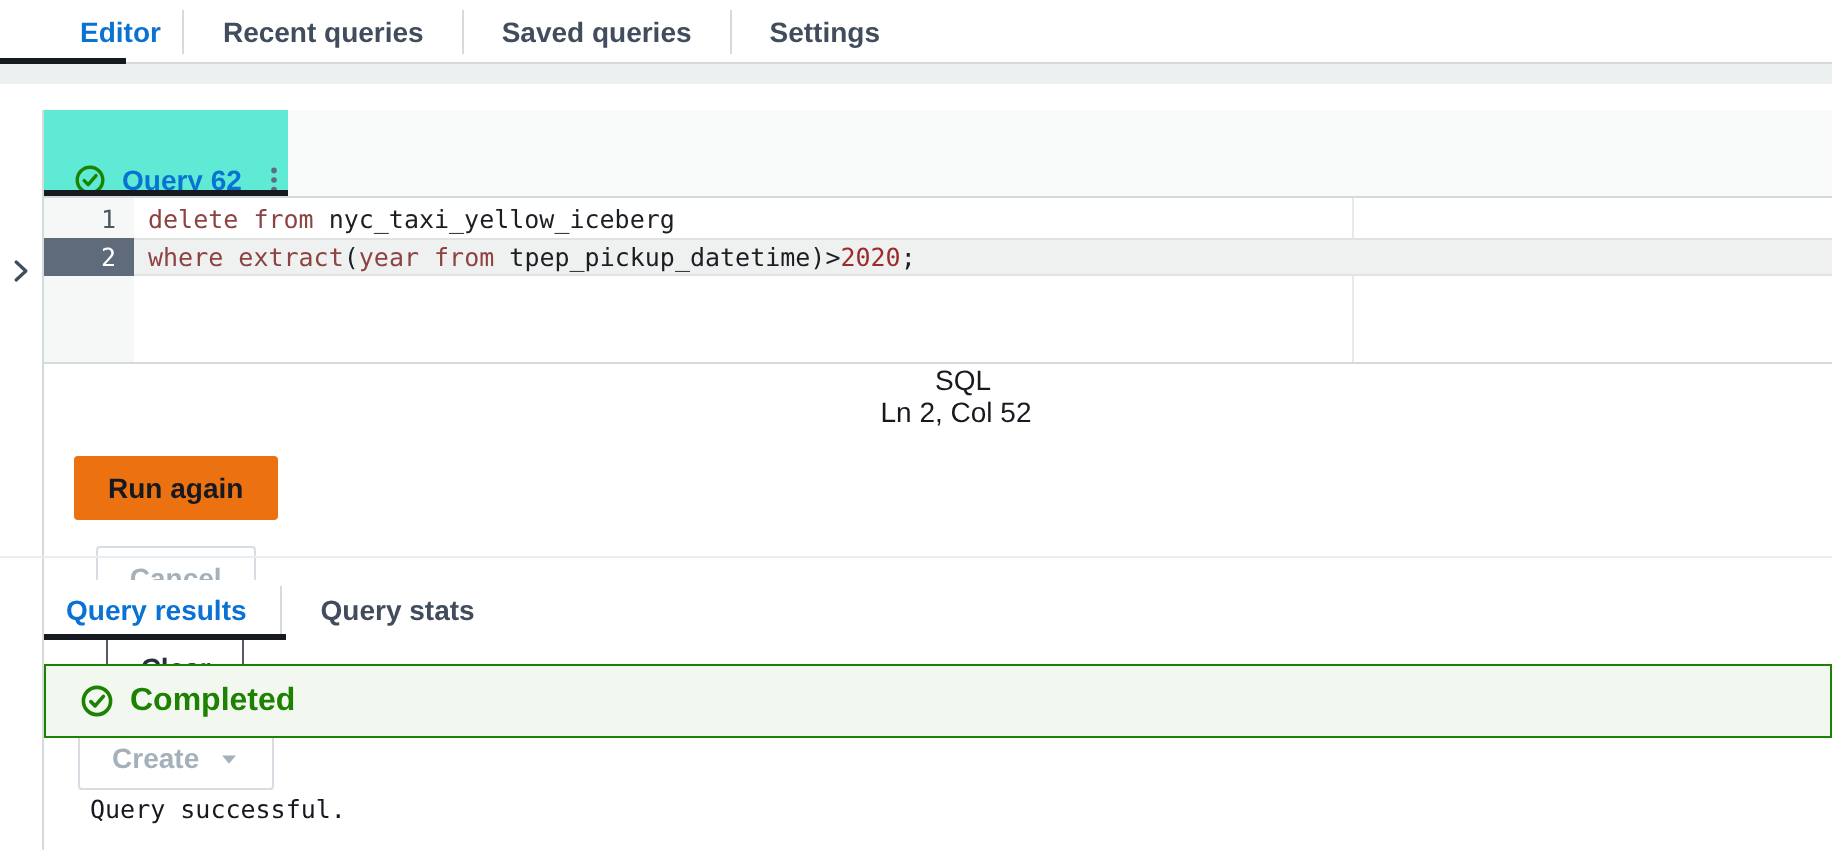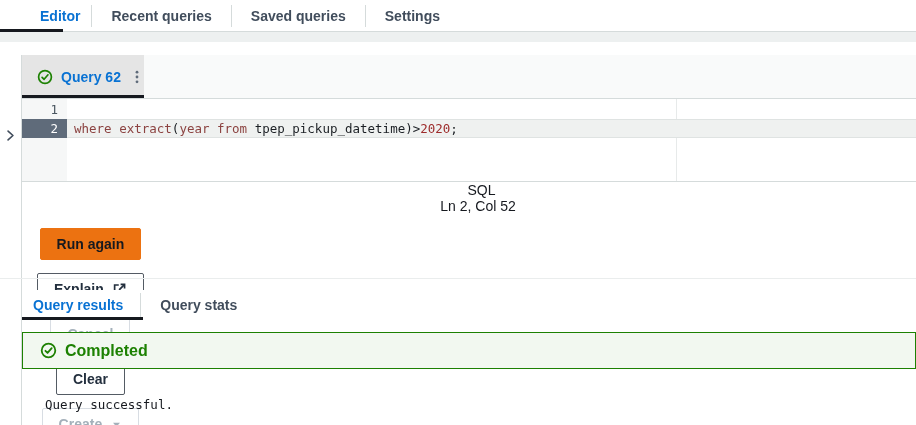--- a/index.html
+++ b/index.html
@@ -14,21 +14,21 @@
   .tab-sep{width:1px;height:22px;background:#d5dbdb;flex:0 0 1px;}
   .editor-underline{position:absolute;left:0;top:29px;width:63px;height:3px;background:#16191f;z-index:3;}
   .gray-band{position:absolute;top:32px;left:0;width:916px;height:10px;background:#edf0f0;}
 
   
   .left-rail{position:absolute;top:55px;left:0;width:21px;bottom:0;background:#fff;border-right:1px solid #d5dbdb;}
   .expand-btn{position:absolute;top:71px;left:1px;width:19px;height:19px;background:transparent;border:none;padding:0;cursor:pointer;display:flex;align-items:center;justify-content:center;}
 
   
   .query-tab-row{position:absolute;top:55px;left:22px;right:0;height:43px;background:#f9fafa;border-bottom:1px solid #d5dbdb;}
-  .query-tab{position:absolute;left:0;top:0;width:122px;height:43px;background:#e5e5e5;display:flex;align-items:center;padding-left:15px;box-sizing:border-box;cursor:pointer;}
+  .query-tab{position:absolute;left:0;top:0;width:122px;height:43px;background:#5eead4;display:flex;align-items:flex-end;padding-left:15px;box-sizing:border-box;cursor:pointer;}
   .query-tab-label{font-weight:700;font-size:14px;color:#0972d3;margin-left:8px;white-space:nowrap;}
   .query-tab-underline{position:absolute;left:0;top:40px;width:122px;height:3px;background:#16191f;z-index:2;}
   .kebab-btn{background:none;border:none;padding:0;margin-left:9px;cursor:pointer;display:flex;align-items:center;}
 
   
   .editor{position:absolute;top:99px;left:22px;right:0;height:82px;background:#fff;font-family:"DejaVu Sans Mono",monospace;font-size:12.5px;cursor:text;}
   .gutter{position:absolute;left:0;top:0;width:45px;height:100%;background:#f6f7f7;}
   .print-margin{position:absolute;left:654px;top:0;height:100%;width:1px;background:#e7eaea;}
   .active-line-bg{position:absolute;left:0;right:0;top:20px;height:19px;background:#eff1f0;border-top:1px solid #dfe3e2;border-bottom:1px solid #dfe3e2;box-sizing:border-box;}
   .code-row{position:absolute;left:0;right:0;height:19px;display:flex;align-items:center;z-index:2;}
@@ -117,45 +117,36 @@
     <div class="query-tab-underline"></div>
   </div>
 
   <div class="editor">
     <div class="gutter"></div>
     <div class="print-margin"></div>
     <div class="active-line-bg"></div>
 
     <div class="code-row row-1">
       <span class="ln">1</span>
+      <span class="code"><span class="tok-kw">delete</span><span class="tok-plain"> </span><span class="tok-kw">from</span><span class="tok-plain"> nyc_taxi_yellow_iceberg</span></span>
     </div>
 
     <div class="code-row row-2">
       <span class="ln active">2</span>
       <span class="code"><span class="tok-kw">where</span><span class="tok-plain"> </span><span class="tok-kw">extract</span><span class="tok-plain">(</span><span class="tok-kw">year</span><span class="tok-plain"> </span><span class="tok-kw">from</span><span class="tok-plain"> tpep_pickup_datetime)&gt;</span><span class="tok-num">2020</span><span class="tok-plain">;</span></span>
     </div>
   </div>
 
   <div class="status-bar">
     <span class="status-lang">SQL</span>
     <span class="status-pos">Ln 2, Col 52</span>
   </div>
 
   <div class="actions">
     <button class="btn btn-primary">Run again</button>
-    <button class="btn">
-      <span>Explain</span>
-      <span class="ext-icon">
-        <svg width="15" height="15" viewBox="0 0 16 16">
-            <path d="M12.8 8.8V13.2H2.8V3.2h4.4" fill="none" stroke="#232f3e" stroke-width="1.8"></path>
-            <path d="M9.2 2.6h4.2v4.2" fill="none" stroke="#232f3e" stroke-width="1.8"></path>
-            <path d="M13.2 2.8L7.6 8.4" fill="none" stroke="#232f3e" stroke-width="1.8"></path>
-          </svg>
-      </span>
-    </button>
     <button class="btn btn-disabled">Cancel</button>
     <button class="btn">Clear</button>
     <button class="btn btn-disabled">
       <span>Create</span>
       <span class="caret">
         <svg width="11" height="11" viewBox="0 0 16 16">
             <path d="M3 5.5h10L8 11.5z" fill="#a4b0ba"></path>
           </svg>
       </span>
     </button>

